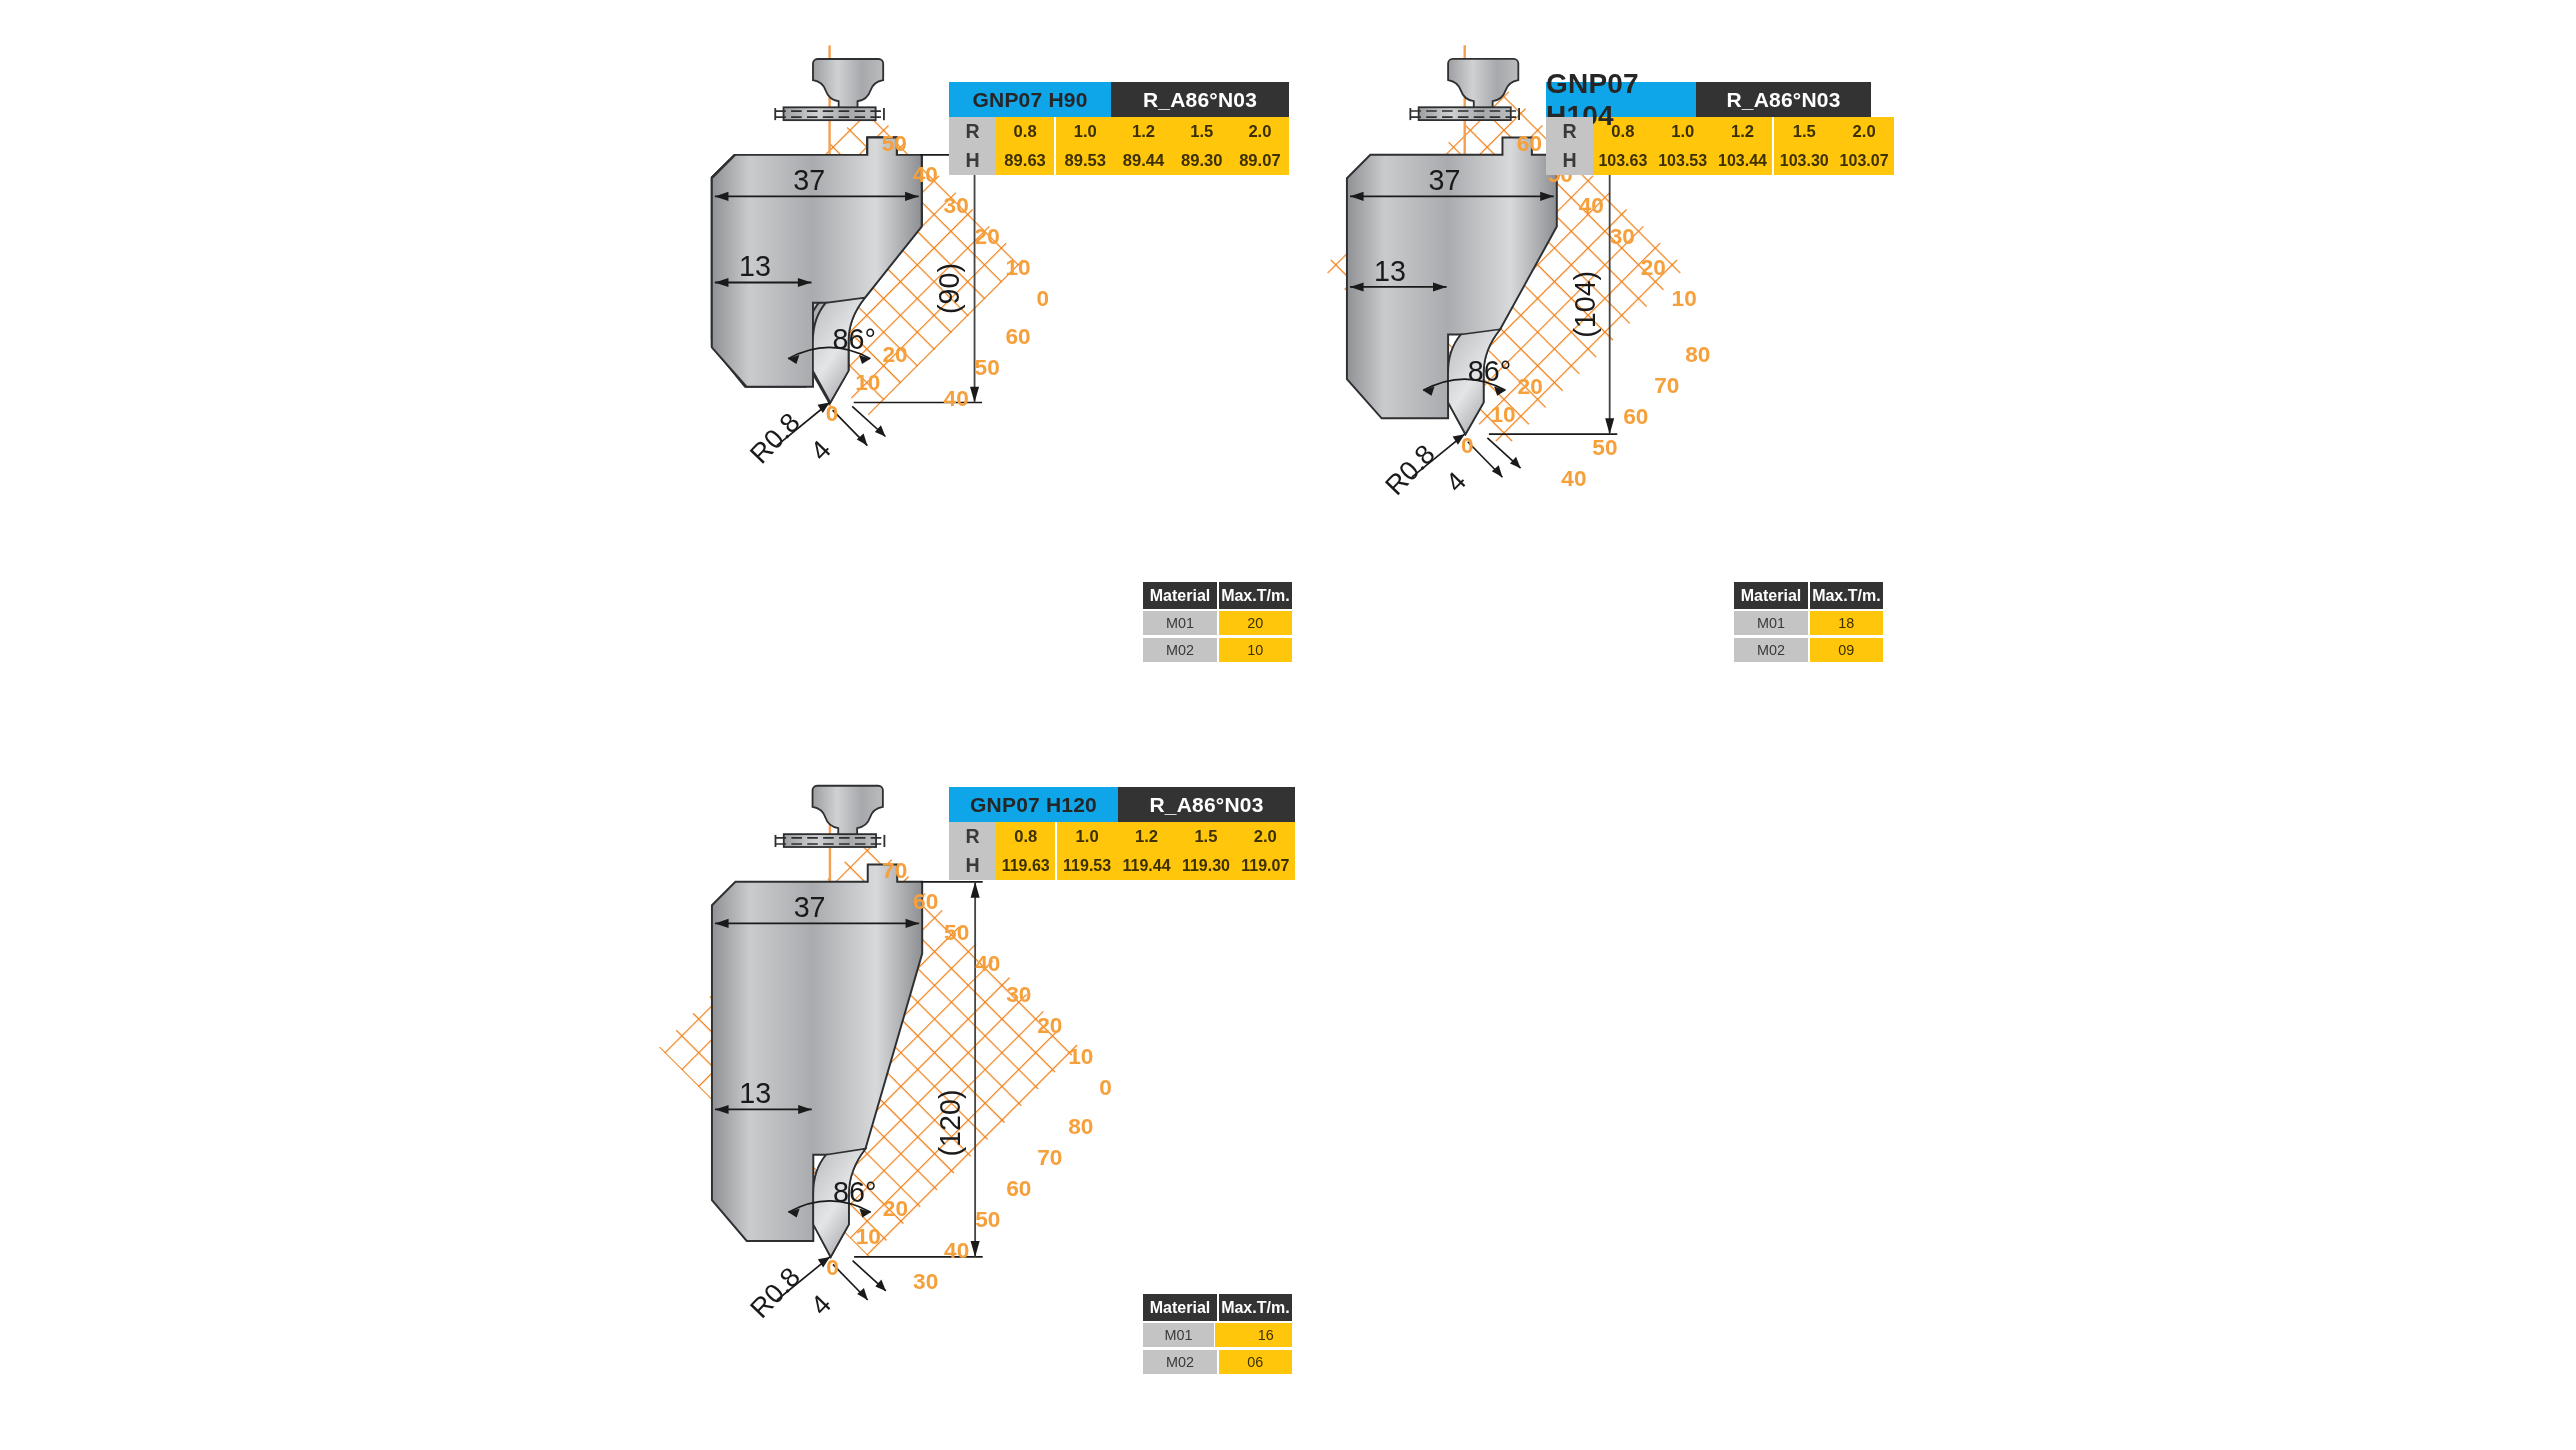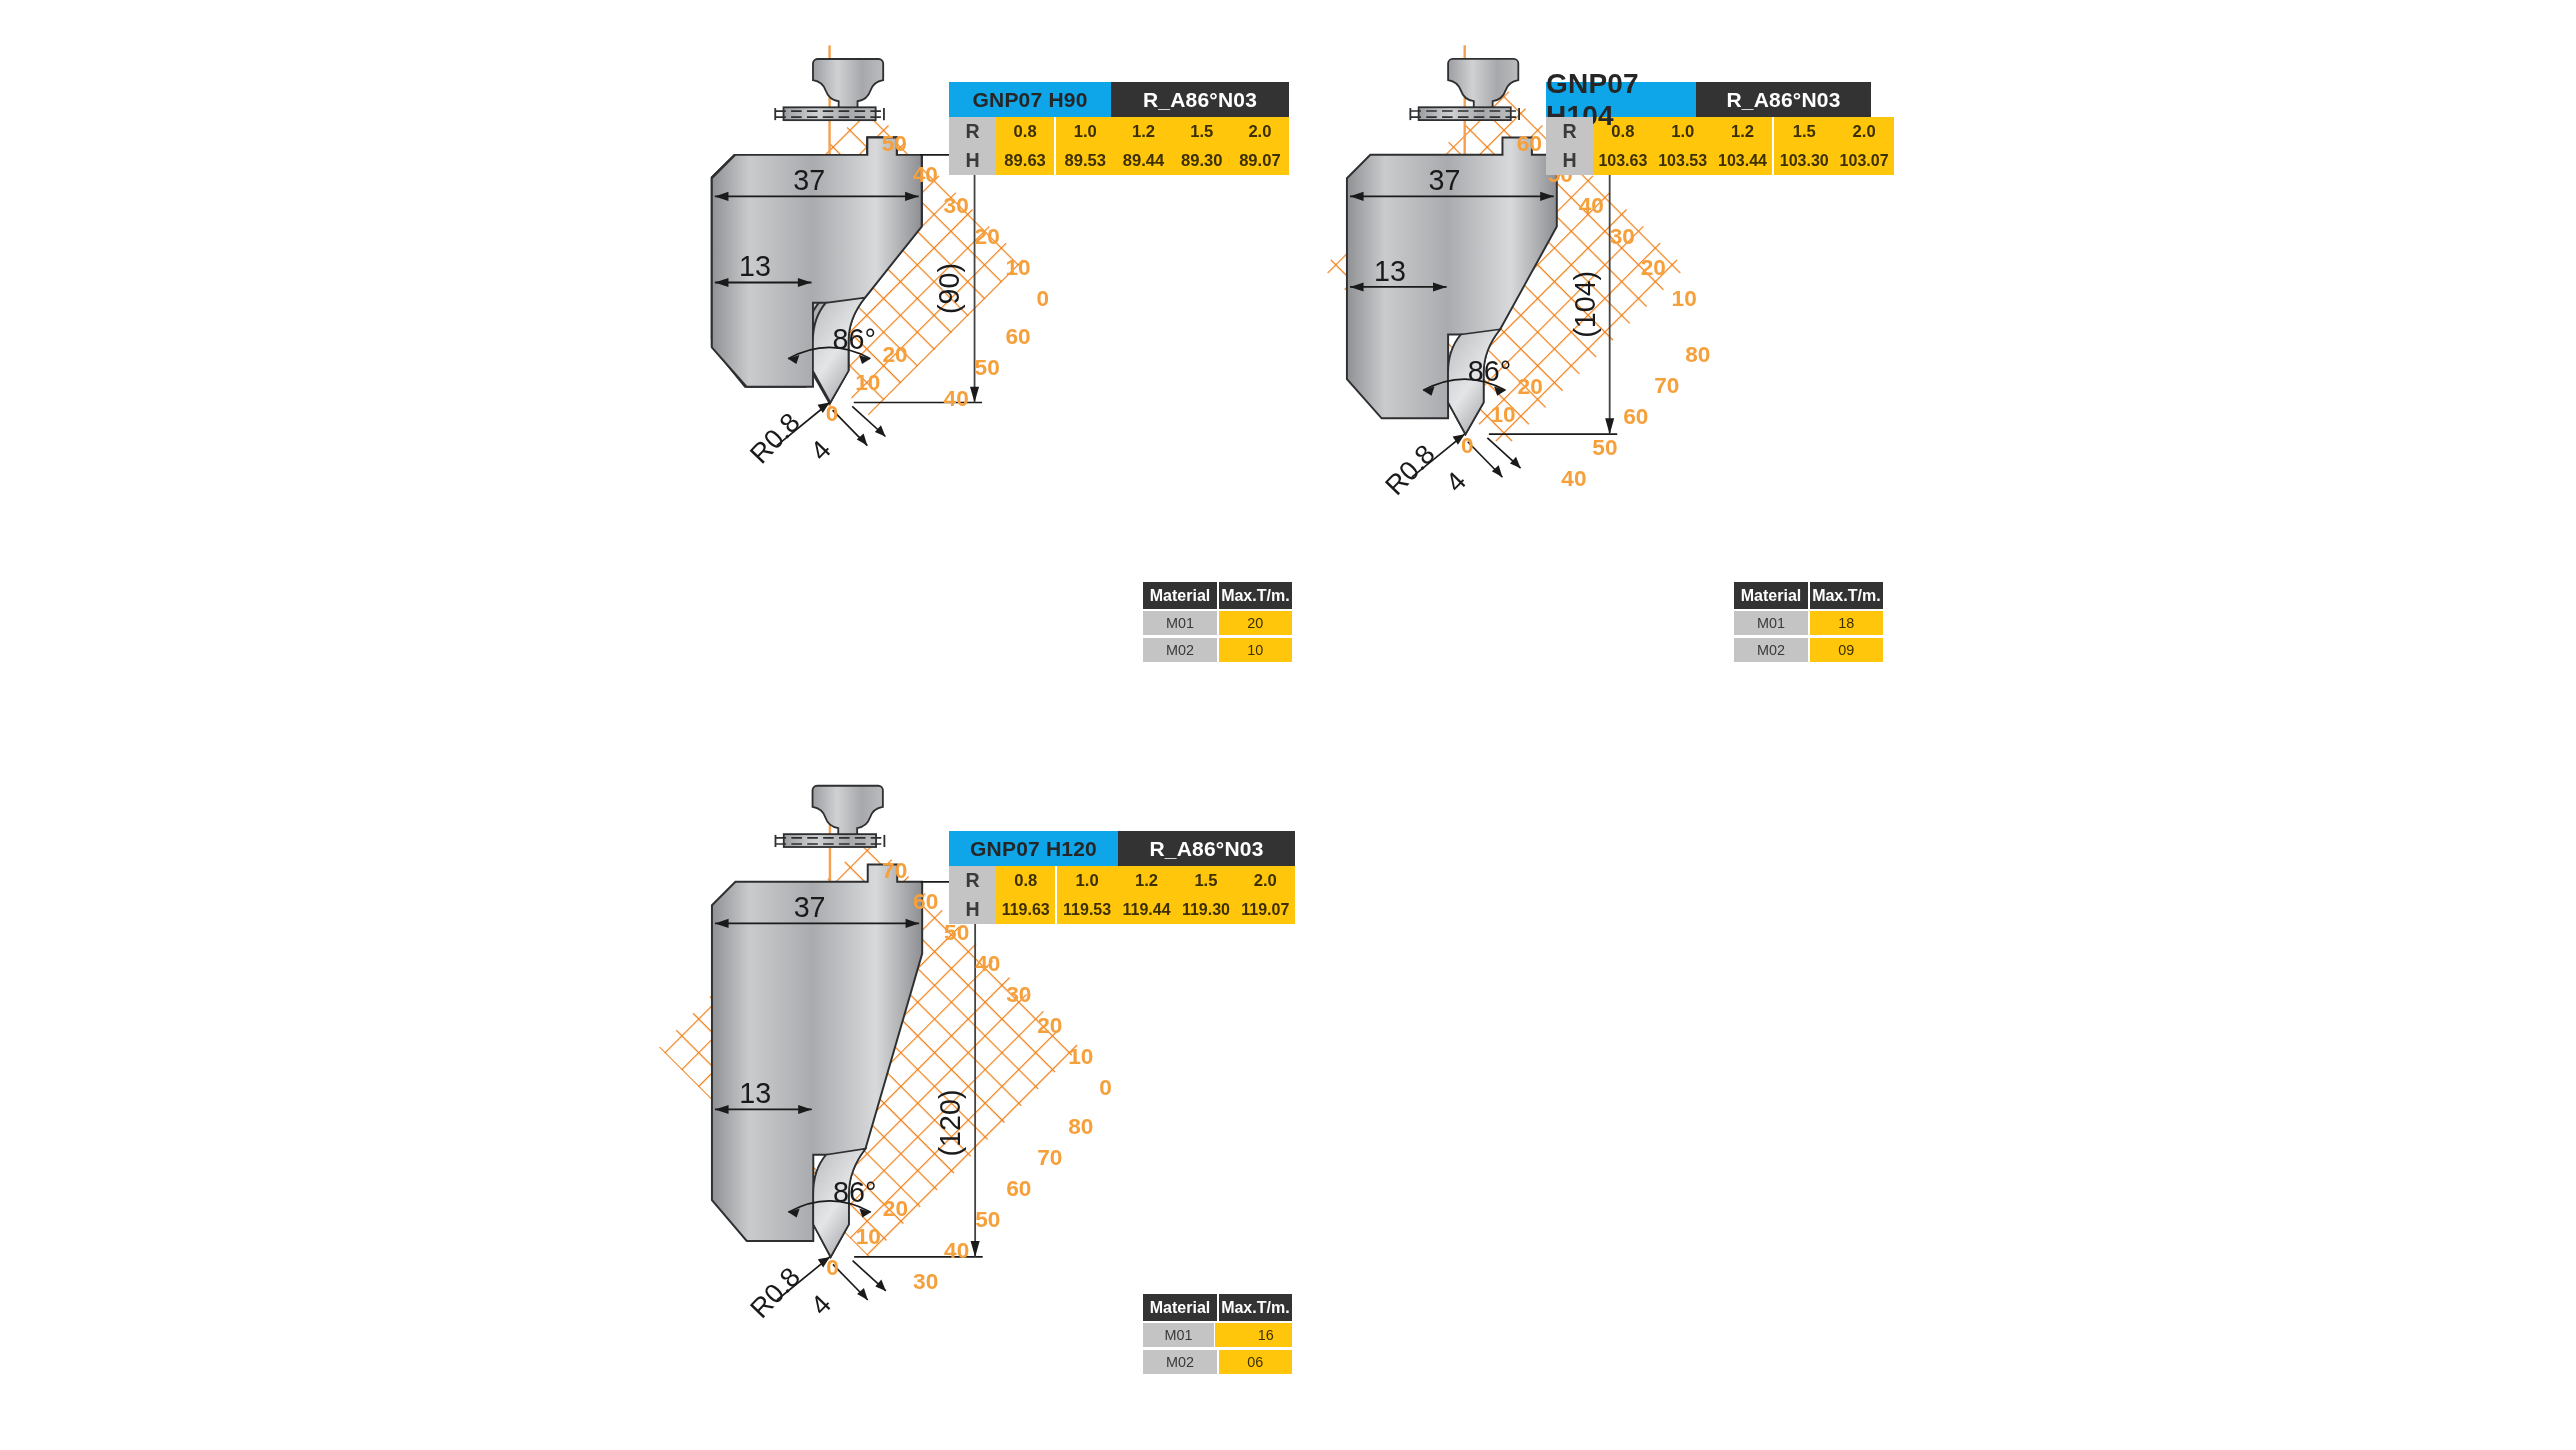--- a/index.html
+++ b/index.html
@@ -590,21 +590,21 @@
       <text class="gridtxt" x="328" y="625" font-size="30">30</text>
     </g>
     <g>
       <text class="gridtxt" x="288" y="529" font-size="30">20</text>
       <text class="gridtxt" x="252" y="566" font-size="30">10</text>
       <text class="gridtxt" x="213" y="607" font-size="30">0</text>
     </g>
   </svg>
 </div>
 
-<div class="spec" style="left:949px;top:787px;width:346px;margin-top:44px;">
+<div class="spec" style="left:949px;top:787px;width:346px;">
   <div class="spec-head">
     <div class="spec-title" style="width:169px;height:35px;font-size:21px;">GNP07 H120</div>
     <div class="spec-code" style="width:177px;height:35px;font-size:21px;">R_A86°N03</div>
   </div>
   <div class="spec-body">
     <div class="spec-lblcol" style="width:47px;">
       <div style="height:29px;font-size:19.6px;">R</div>
       <div style="height:29px;font-size:19.6px;">H</div>
     </div>
     <div class="spec-grid">

